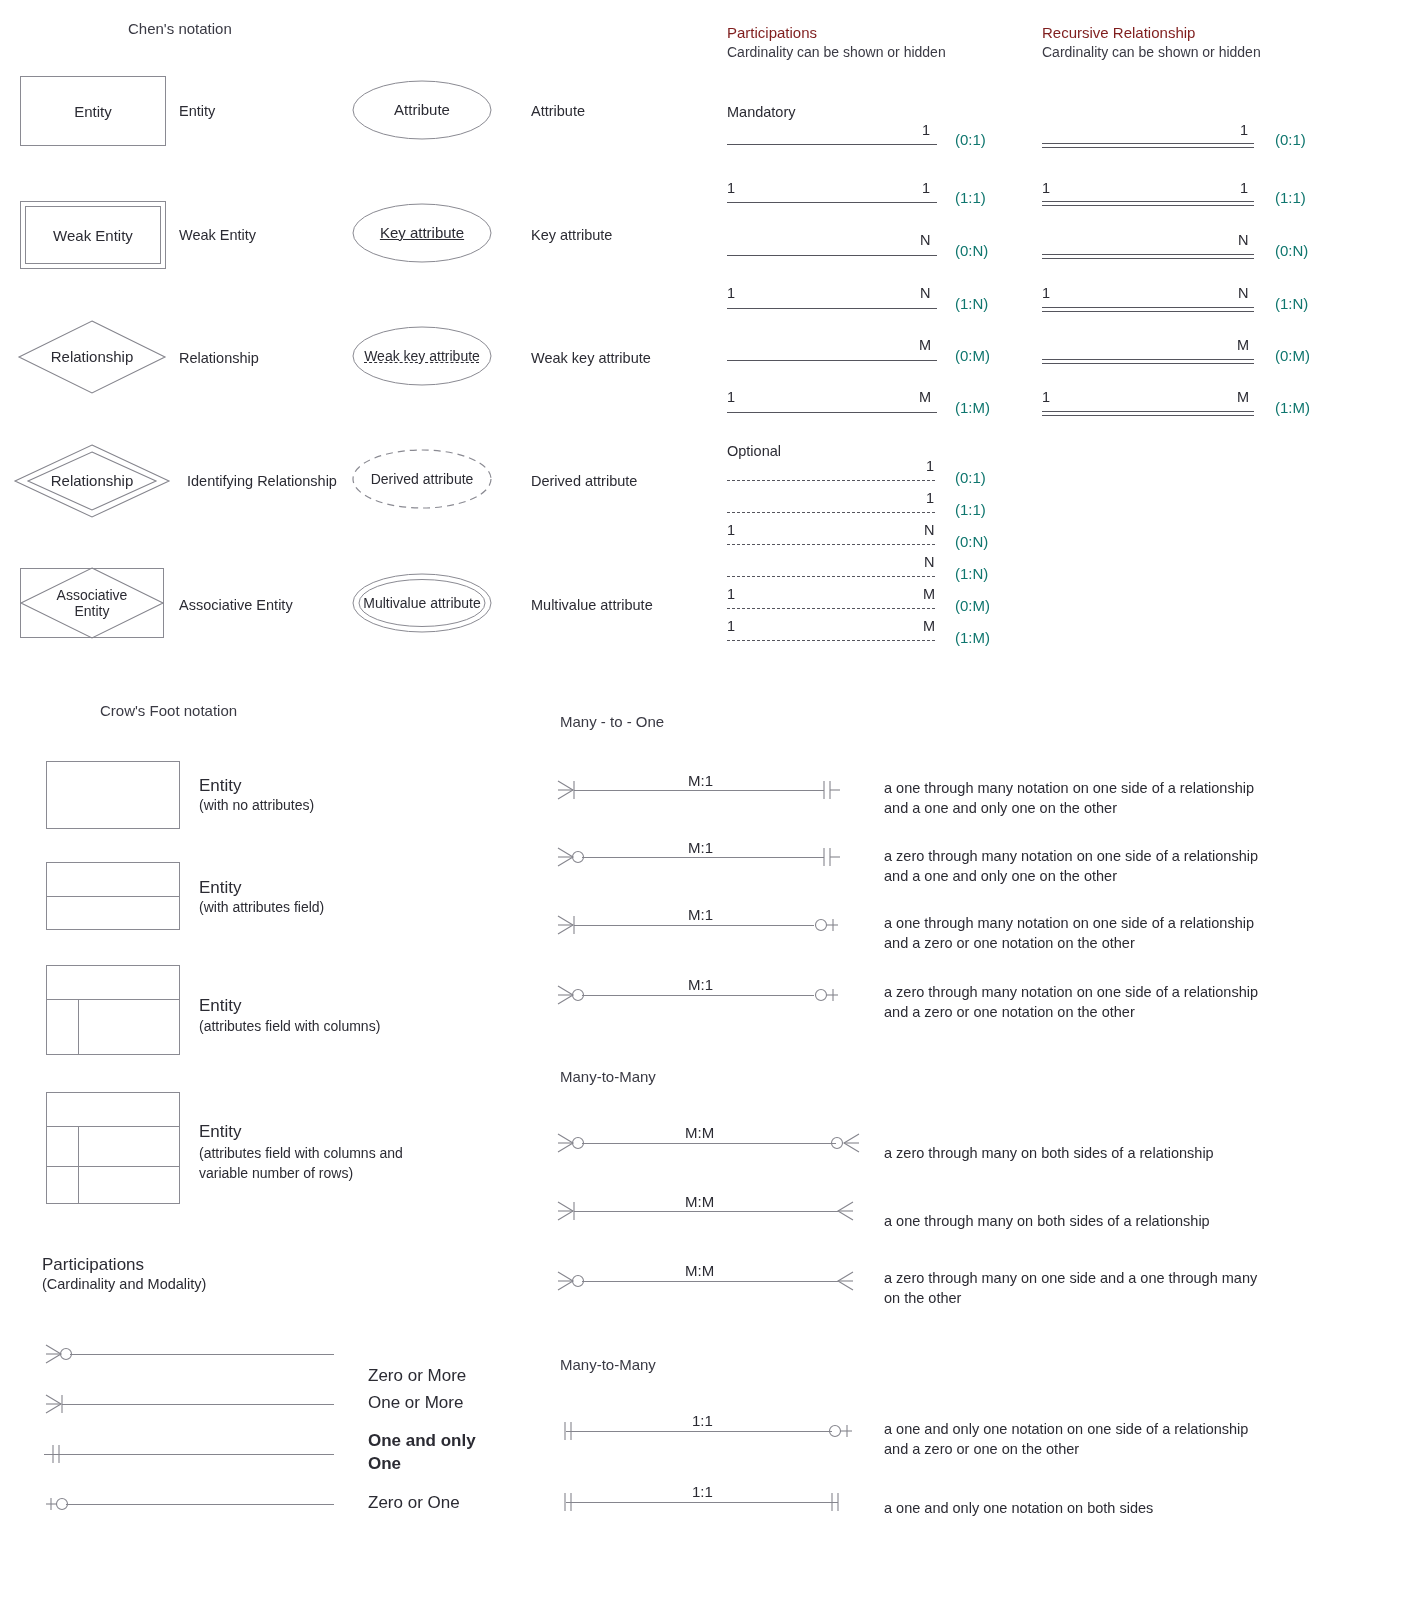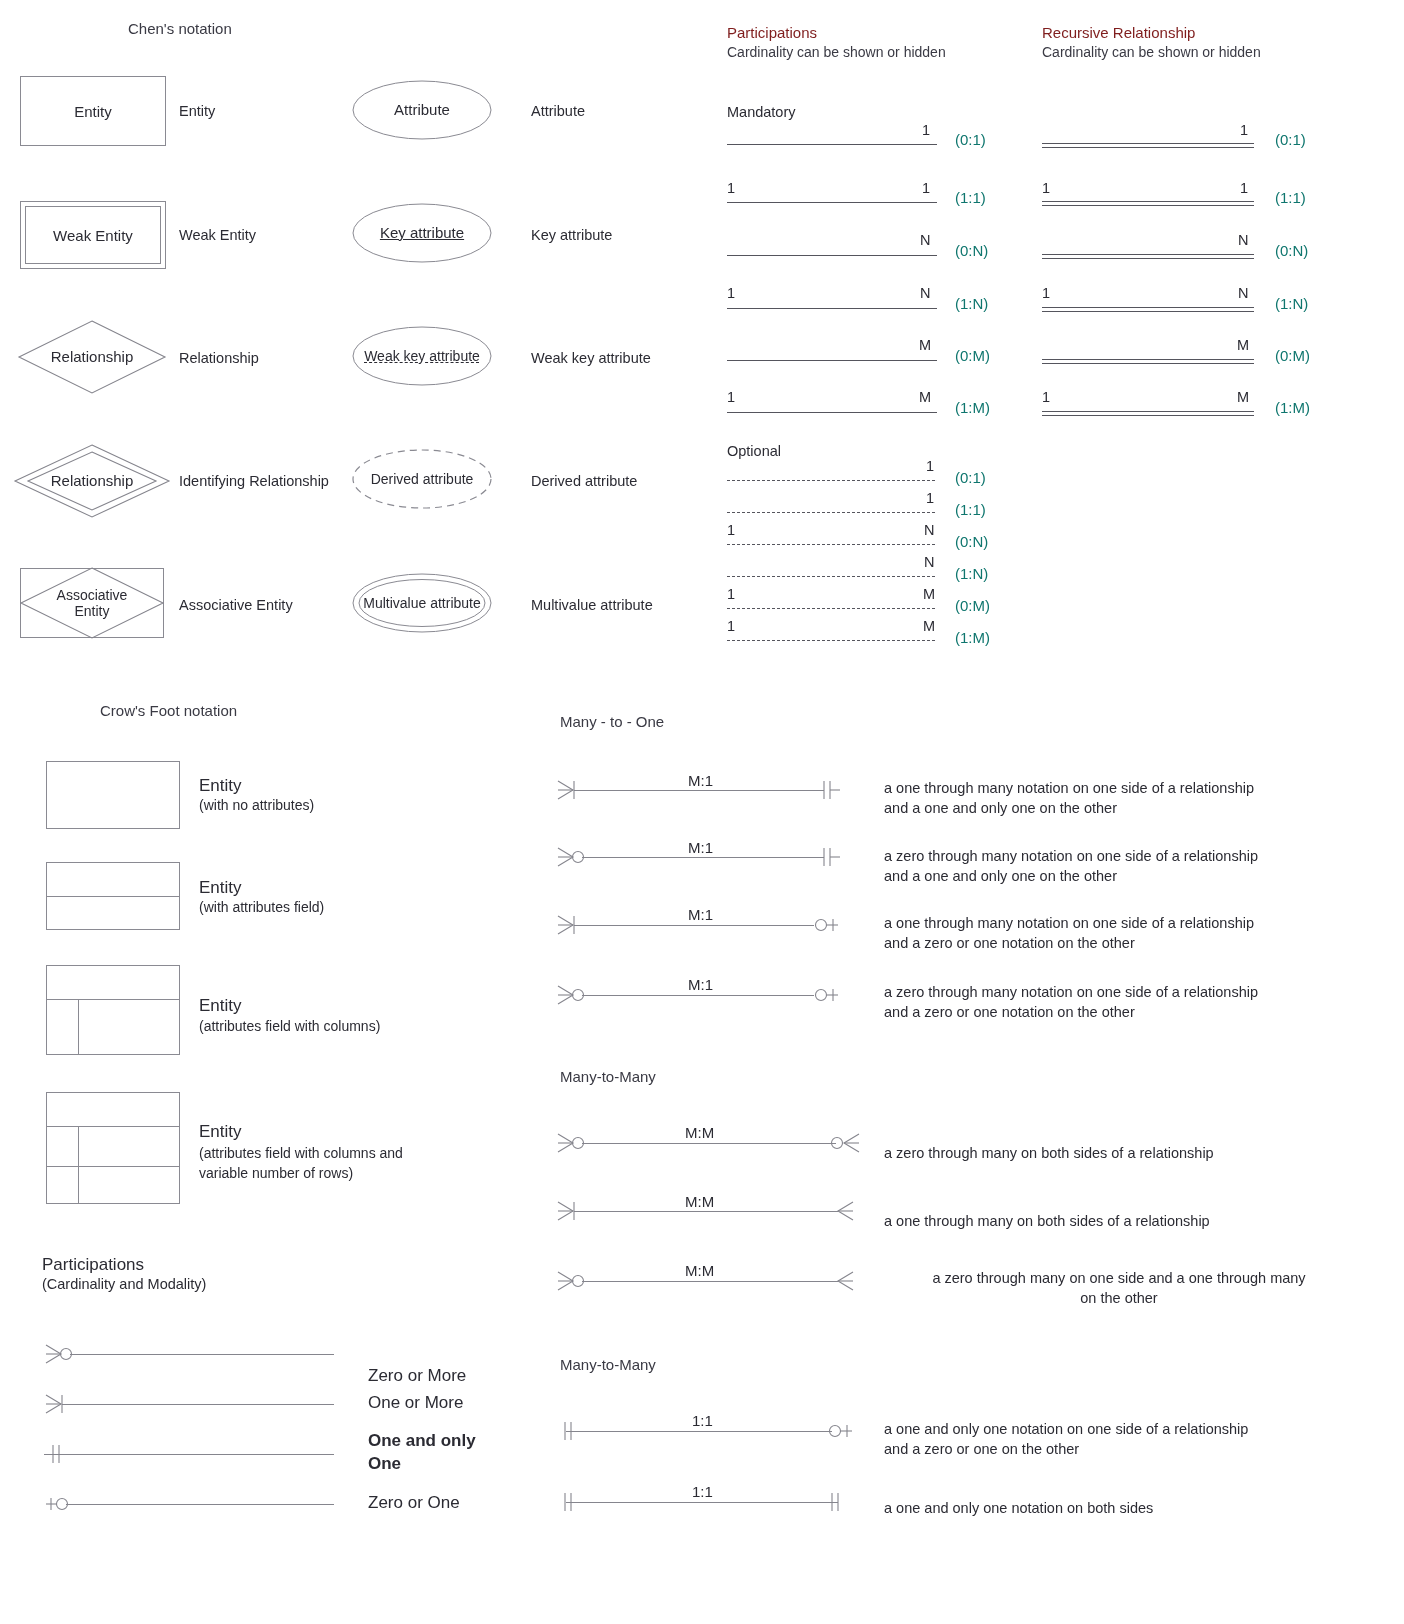--- a/index.html
+++ b/index.html
@@ -117,21 +117,21 @@
 </div>
 <div class="abs lbl" style="left:179px; top:349px;">Relationship</div>
 
 <div class="abs" style="left:13px; top:444px; width:158px; height:74px;">
   <svg class="glyph" width="158" height="74">
     <path d="M79,1 L156,37 L79,73 L2,37 Z" stroke="#8a8a92" stroke-width="1" fill="#fff"></path>
     <path d="M79,8 L143,37 L79,66 L15,37 Z" stroke="#8a8a92" stroke-width="1" fill="#fff"></path>
   </svg>
   <div class="shape-text">Relationship</div>
 </div>
-<div class="abs lbl" style="left:179px; top:472px;">Identifying Relationship</div>
+<div class="abs lbl" style="left:187px; top:472px;">Identifying Relationship</div>
 
 <div class="abs" style="left:20px; top:568px; width:144px; height:70px;">
   <div style="position:absolute; left:0; top:0; width:144px; height:70px; border:1px solid #8a8a92; background:#fff; box-sizing:border-box;"></div>
   <svg class="glyph" width="144" height="70">
     <path d="M72,0 L143,35 L72,70 L1,35 Z" stroke="#8a8a92" stroke-width="1" fill="none"></path>
   </svg>
   <div class="shape-text small" style="white-space:pre-line;">Associative
 Entity</div>
 </div>
 <div class="abs lbl" style="left:179px; top:596px;">Associative Entity</div>
@@ -470,21 +470,21 @@
     <path d="M2,5 L17,14 L2,23"></path>
       <line x1="2" y1="14" x2="17" y2="14"></line>
       <circle cx="22" cy="14" r="5.5"></circle>
   </svg>
   <svg class="glyph" style="left:274px; top:6px;" width="34" height="28">
     <path d="M23,5 L8,14 L23,23"></path>
       <line x1="8" y1="14" x2="23" y2="14"></line>
   </svg>
 </div>
 <div class="abs rel-lbl" style="left:685px; top:1262px;">M:M</div>
-<div class="abs desc" style="left:884px; top:1268px; white-space:pre-line;text-align:center;">a zero through many on one side and a one through many
+<div class="abs desc" style="left:884px; top:1268px; white-space:pre-line;">a zero through many on one side and a one through many
 on the other</div>
 
 <div class="abs sec-title" style="left:560px; top:1356px;">Many-to-Many</div>
 
 <div class="abs" style="left:556px; top:1411px; width:310px; height:28px;">
   <div class="rel-line" style="left:10px; top:20px; width:266px;"></div>
   <svg class="glyph" style="left:0px; top:6px;" width="30" height="28">
     <line x1="9" y1="5" x2="9" y2="23"></line>
       <line x1="15" y1="5" x2="15" y2="23"></line>
   </svg>

